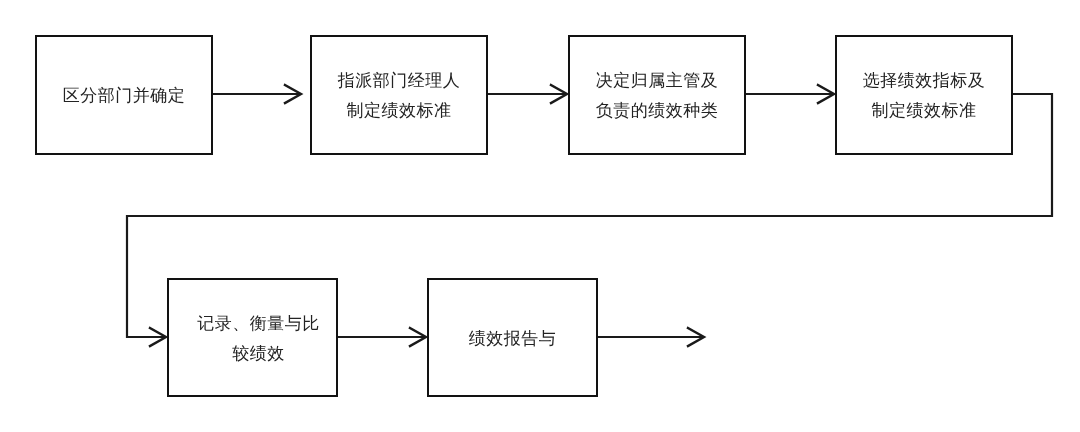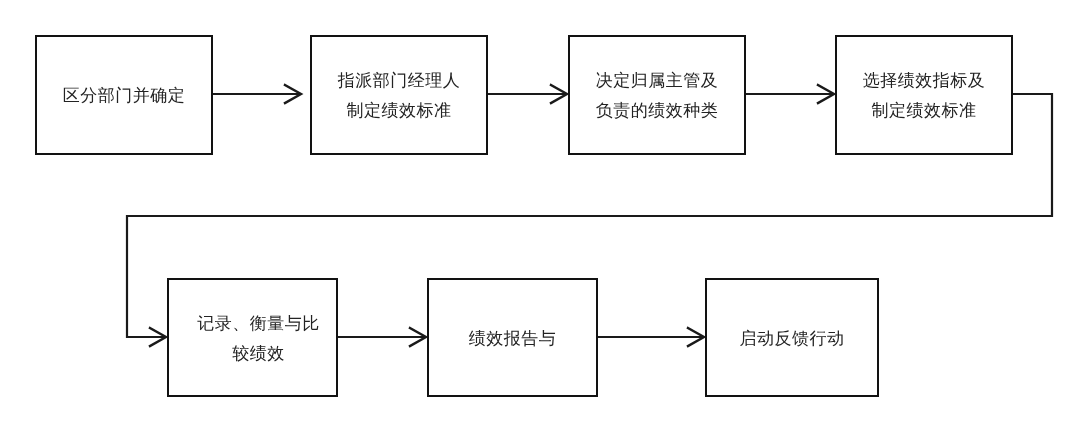--- a/index.html
+++ b/index.html
@@ -106,18 +106,14 @@
 
   <div class="node" style="left:167px; top:278px; width:171px; height:119px;padding-left:12px;">
     <span class="line1">记录、衡量与比</span>
     <span class="line2">较绩效</span>
   </div>
 
   <div class="node" style="left:427px; top:278px; width:171px; height:119px;gap:36px;">
     <span class="line1">绩效报告与</span>
   </div>
 
-  <div class="node" style="left:705px; top:278px; width:174px; height:119px;">
-    <span class="line1">启动反馈行动</span>
-
-  </div>
 
 </div>
 
 </body></html>

